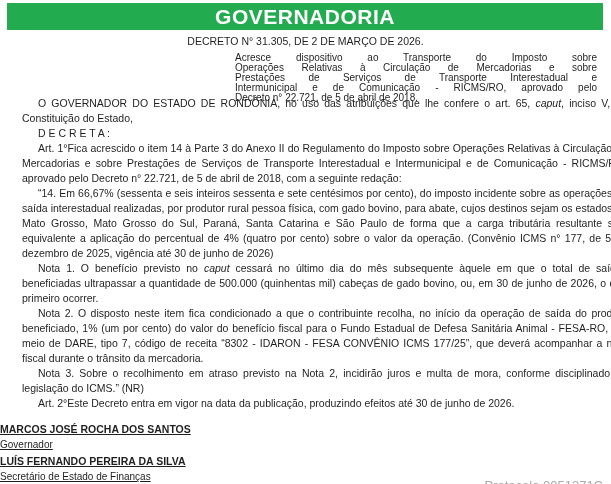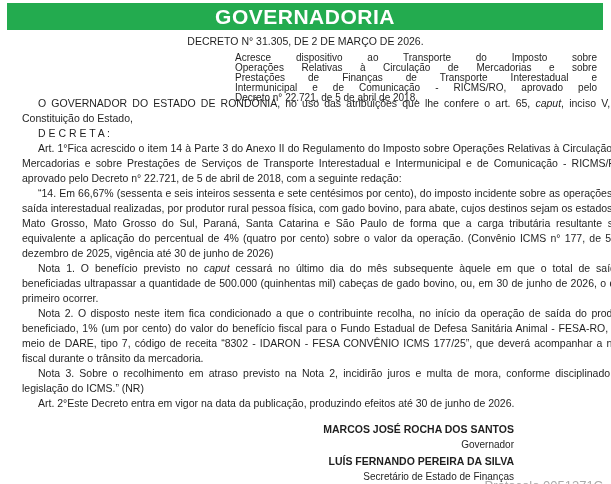--- a/index.html
+++ b/index.html
@@ -26,42 +26,42 @@
     text-align:justify;text-align-last:justify;white-space:normal;
   }
   .ementa-line.last{text-align:left;text-align-last:left;}
   .body-block{
     position:absolute;top:96px;left:2px;width:605px;height:326px;overflow:hidden;
     font-size:10.5px;line-height:15px;text-align:justify;margin-left:20px;
   }
   .para{margin:0;text-indent:16px;}
   .it{font-style:italic;}
   .signatures{
-    position:absolute;top:421px;left:0;width:514px;text-align:right;
+    position:absolute;top:421px;left:0;width:514px;text-align:left;text-decoration:underline;
   }
   .sig-name{font-weight:700;font-size:10.5px;line-height:16px;}
   .sig-role{font-size:10px;line-height:16px;}
   .protocol{
     position:absolute;top:478px;right:8px;height:6px;overflow:hidden;
     font-size:13px;color:#a9a9a9;text-align:right;
   }
 </style>
 </head>
 <body>
 
 <div class="header-bar">
   <span class="header-title">GOVERNADORIA</span>
 </div>
 
 <div class="decree-title">DECRETO N° 31.305, DE 2 DE MARÇO DE 2026.</div>
 
 <div class="ementa">
     <div class="ementa-line">Acresce dispositivo ao Transporte do Imposto sobre</div>
     <div class="ementa-line">Operações Relativas à Circulação de Mercadorias e sobre</div>
-    <div class="ementa-line">Prestações de Finanças de Transporte Interestadual e</div>
+    <div class="ementa-line">Prestações de Serviços de Transporte Interestadual e</div>
     <div class="ementa-line">Intermunicipal e de Comunicação - RICMS/RO, aprovado pelo</div>
     <div class="ementa-line last">Decreto n° 22.721, de 5 de abril de 2018.</div>
   </div>
 
 <div class="body-block">
     <p class="para"><span>O GOVERNADOR DO ESTADO DE RONDÔNIA, no uso das atribuições que lhe confere o art. 65, </span><span class="it">caput</span><span>, inciso V, da Constituição do Estado,</span></p>
     <p class="para"><span>D E C R E T A :</span></p>
     <p class="para"><span>Art. 1°Fica acrescido o item 14 à Parte 3 do Anexo II do Regulamento do Imposto sobre Operações Relativas à Circulação de Mercadorias e sobre Prestações de Serviços de Transporte Interestadual e Intermunicipal e de Comunicação - RICMS/RO, aprovado pelo Decreto n° 22.721, de 5 de abril de 2018, com a seguinte redação:</span></p>
     <p class="para"><span>“14. Em 66,67% (sessenta e seis inteiros sessenta e sete centésimos por cento), do imposto incidente sobre as operações de saída interestadual realizadas, por produtor rural pessoa física, com gado bovino, para abate, cujos destinos sejam os estados de Mato Grosso, Mato Grosso do Sul, Paraná, Santa Catarina e São Paulo de forma que a carga tributária resultante seja equivalente a aplicação do percentual de 4% (quatro por cento) sobre o valor da operação. (Convênio ICMS n° 177, de 5 de dezembro de 2025, vigência até 30 de junho de 2026)</span></p>
     <p class="para"><span>Nota 1. O benefício previsto no </span><span class="it">caput</span><span> cessará no último dia do mês subsequente àquele em que o total de saídas beneficiadas ultrapassar a quantidade de 500.000 (quinhentas mil) cabeças de gado bovino, ou, em 30 de junho de 2026, o que primeiro ocorrer.</span></p>

